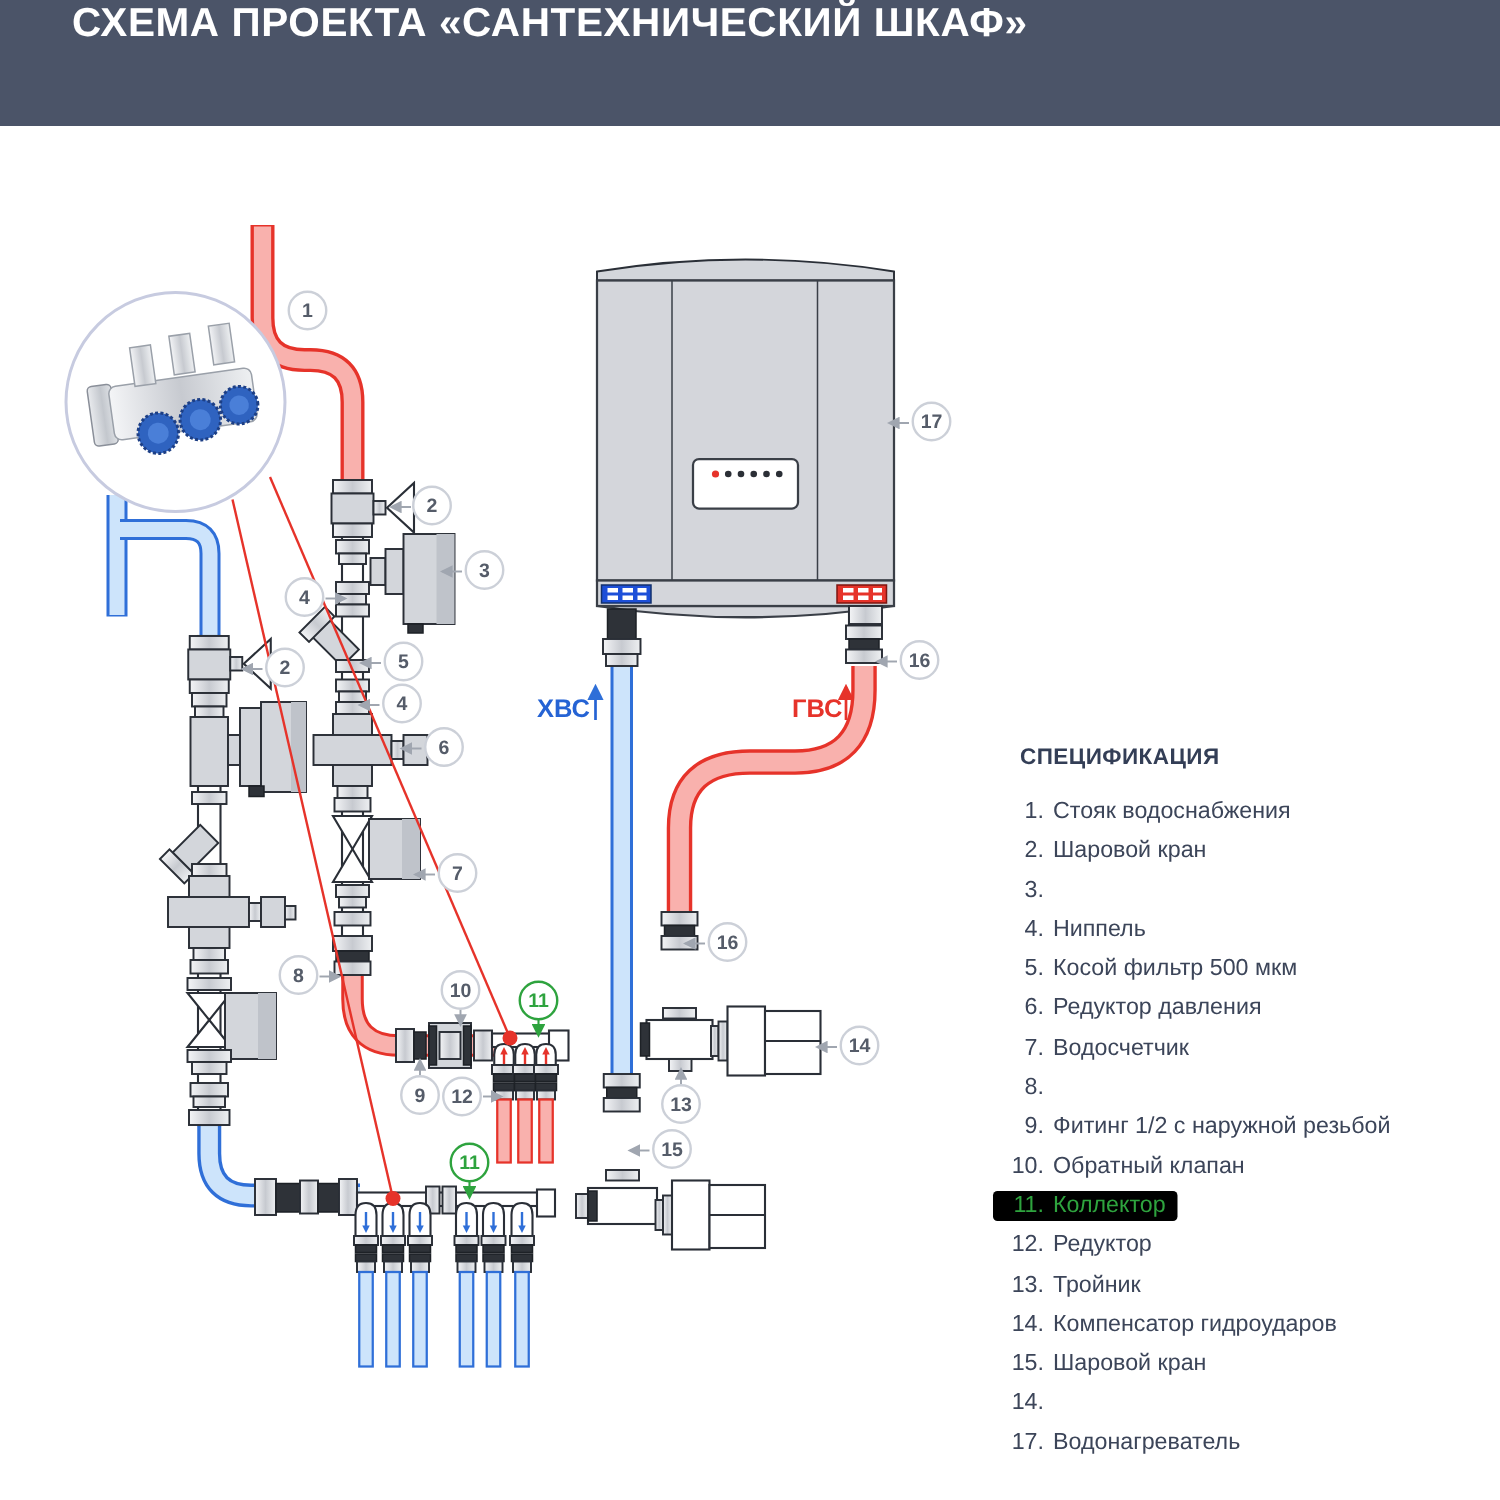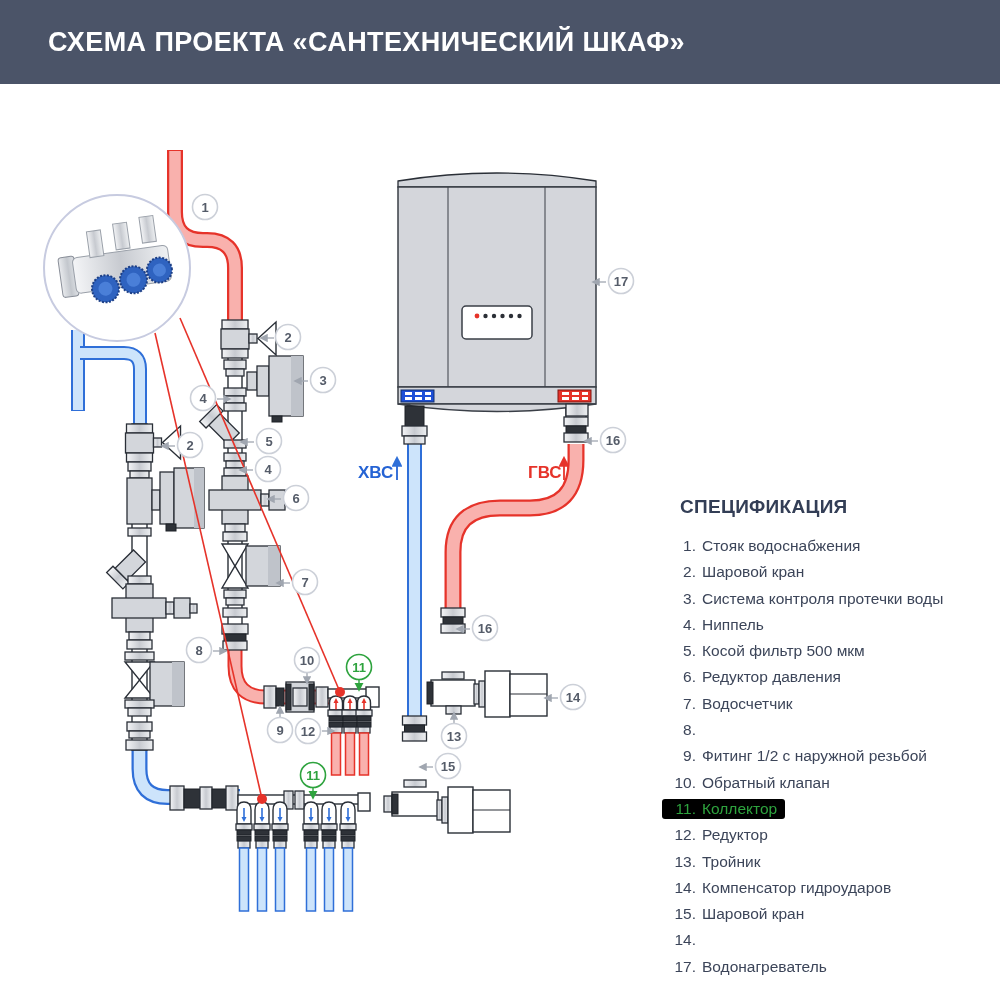--- a/index.html
+++ b/index.html
@@ -1,24 +1,24 @@
 <!DOCTYPE html>
 <html><head>
 <meta charset="utf-8">
 <style>
   html,body{margin:0;padding:0;background:#fff;}
   .page{position:relative;width:1000px;height:1000px;background:#fff;overflow:hidden;
         font-family:"Liberation Sans",sans-serif;}
   
   .header{position:absolute;left:0;top:0;width:1000px;height:84px;background:#4b5468;
-          display:flex;align-items:center;}
+          display:flex;align-items:flex-start;}
   .header h1{margin:0 0 0 48px;color:#ffffff;font-size:27px;font-weight:700;letter-spacing:.4px;}
   
   .spec{position:absolute;left:662px;top:496px;width:330px;}
-  .spec h2{margin:0 0 18px 18px;font-size:19px;font-weight:700;color:#333e56;letter-spacing:.3px;}
+  .spec h2{margin:0 0 18px 18px;font-size:15px;font-weight:700;color:#333e56;letter-spacing:.3px;}
   .spec ol{list-style:none;margin:0;padding:0;}
   .spec li{display:flex;align-items:baseline;font-size:15.5px;color:#3c4559;
            line-height:18px;margin-bottom:6.3px;width:fit-content;padding:1px 8px 1px 0;border-radius:3px;}
   .spec .num{display:inline-block;width:34px;text-align:right;margin-right:6px;flex:none;}
   .spec li.hl{background:#000000;}
   .spec li.hl span{color:#2ea33e;}
   
   .ch{fill:url(#gch);stroke:#2a2f37;stroke-width:1.3;}
   .bk{fill:#2e3238;stroke:#1d2126;stroke-width:1;}
   .gr{fill:#d3d6db;stroke:#2a2f37;stroke-width:1.3;}
@@ -502,21 +502,20 @@
       <li>
           <span class="num">1.</span>
           <span class="lbl">Стояк водоснабжения</span>
         </li>
       <li>
           <span class="num">2.</span>
           <span class="lbl">Шаровой кран</span>
         </li>
       <li>
           <span class="num">3.</span>
-          <span class="lbl">Система контроля протечки воды</span>
         </li>
       <li>
           <span class="num">4.</span>
           <span class="lbl">Ниппель</span>
         </li>
       <li>
           <span class="num">5.</span>
           <span class="lbl">Косой фильтр 500 мкм</span>
         </li>
       <li>

